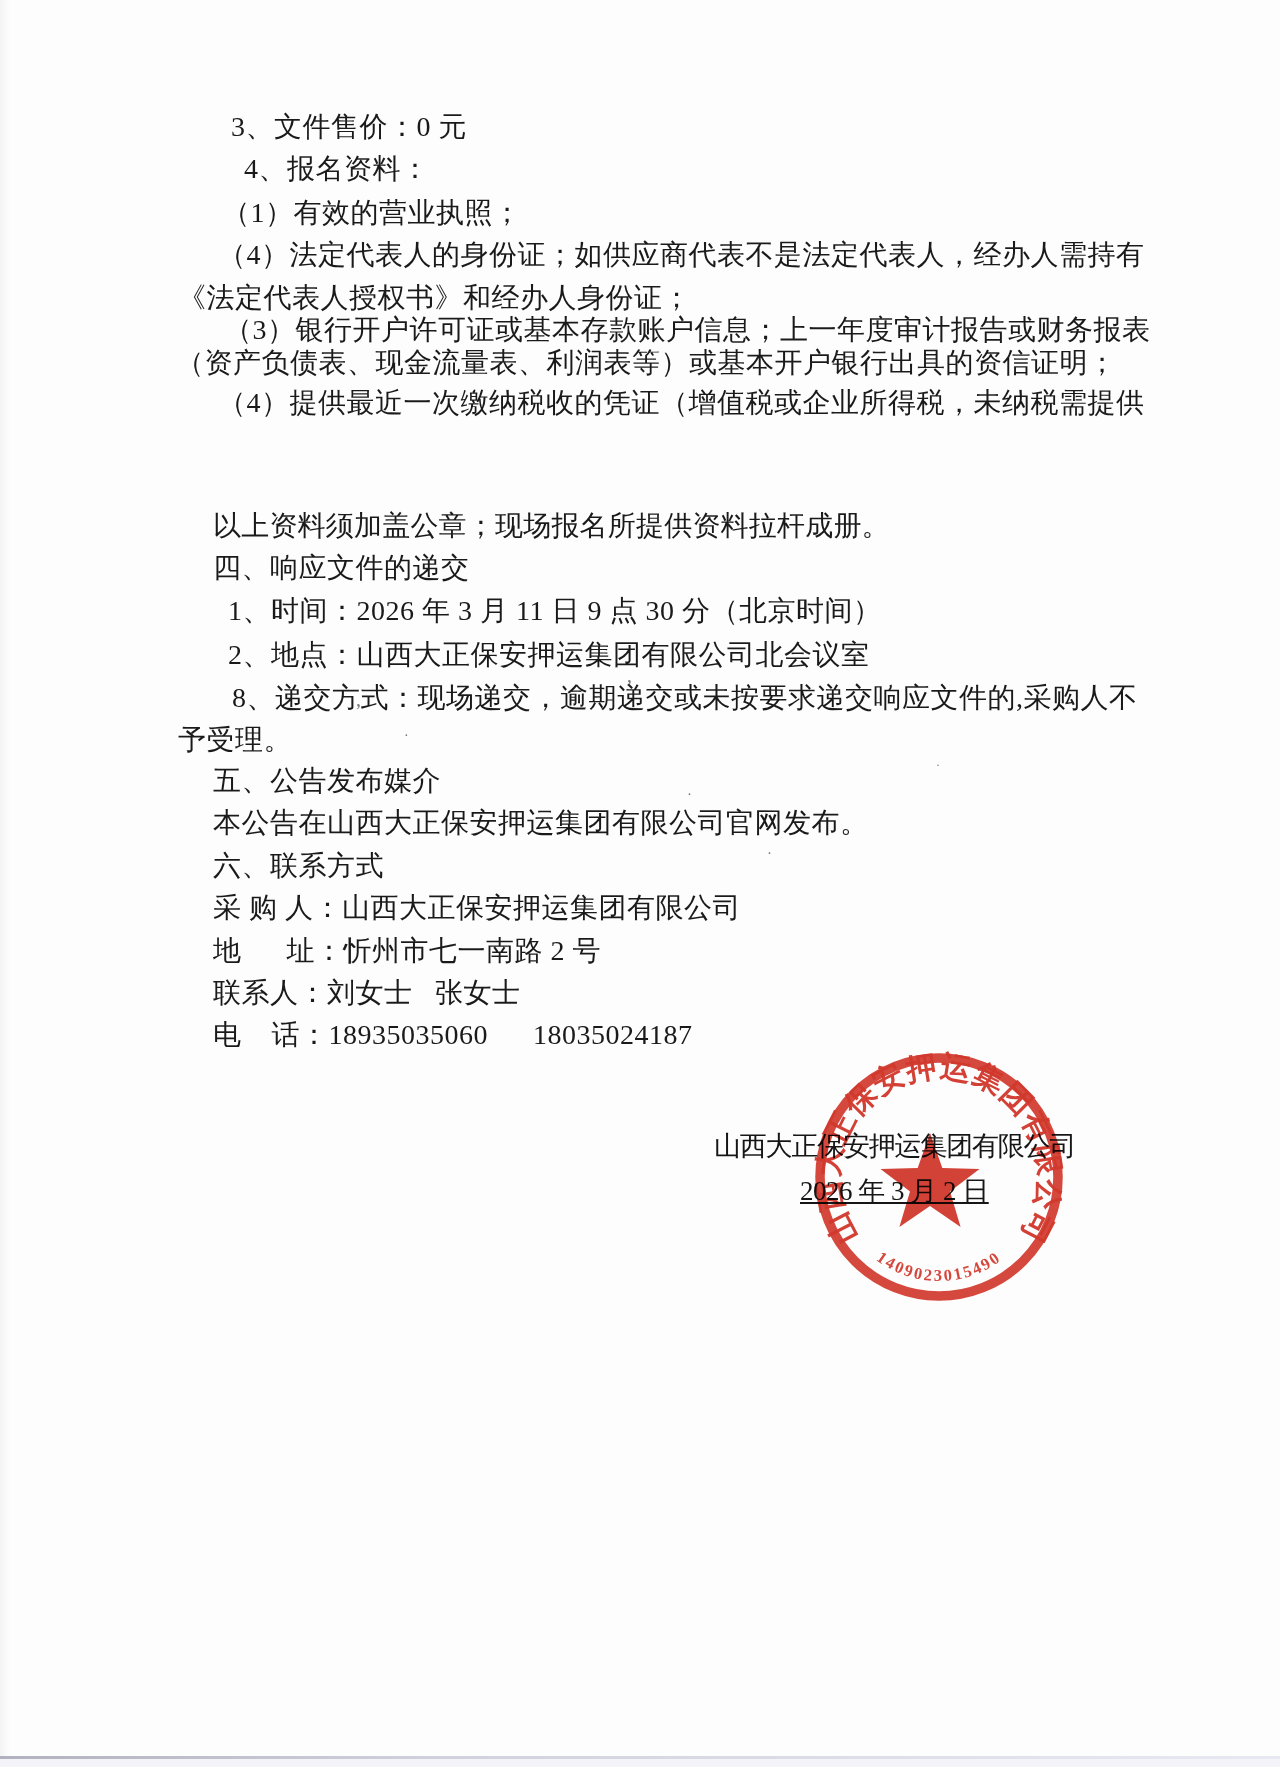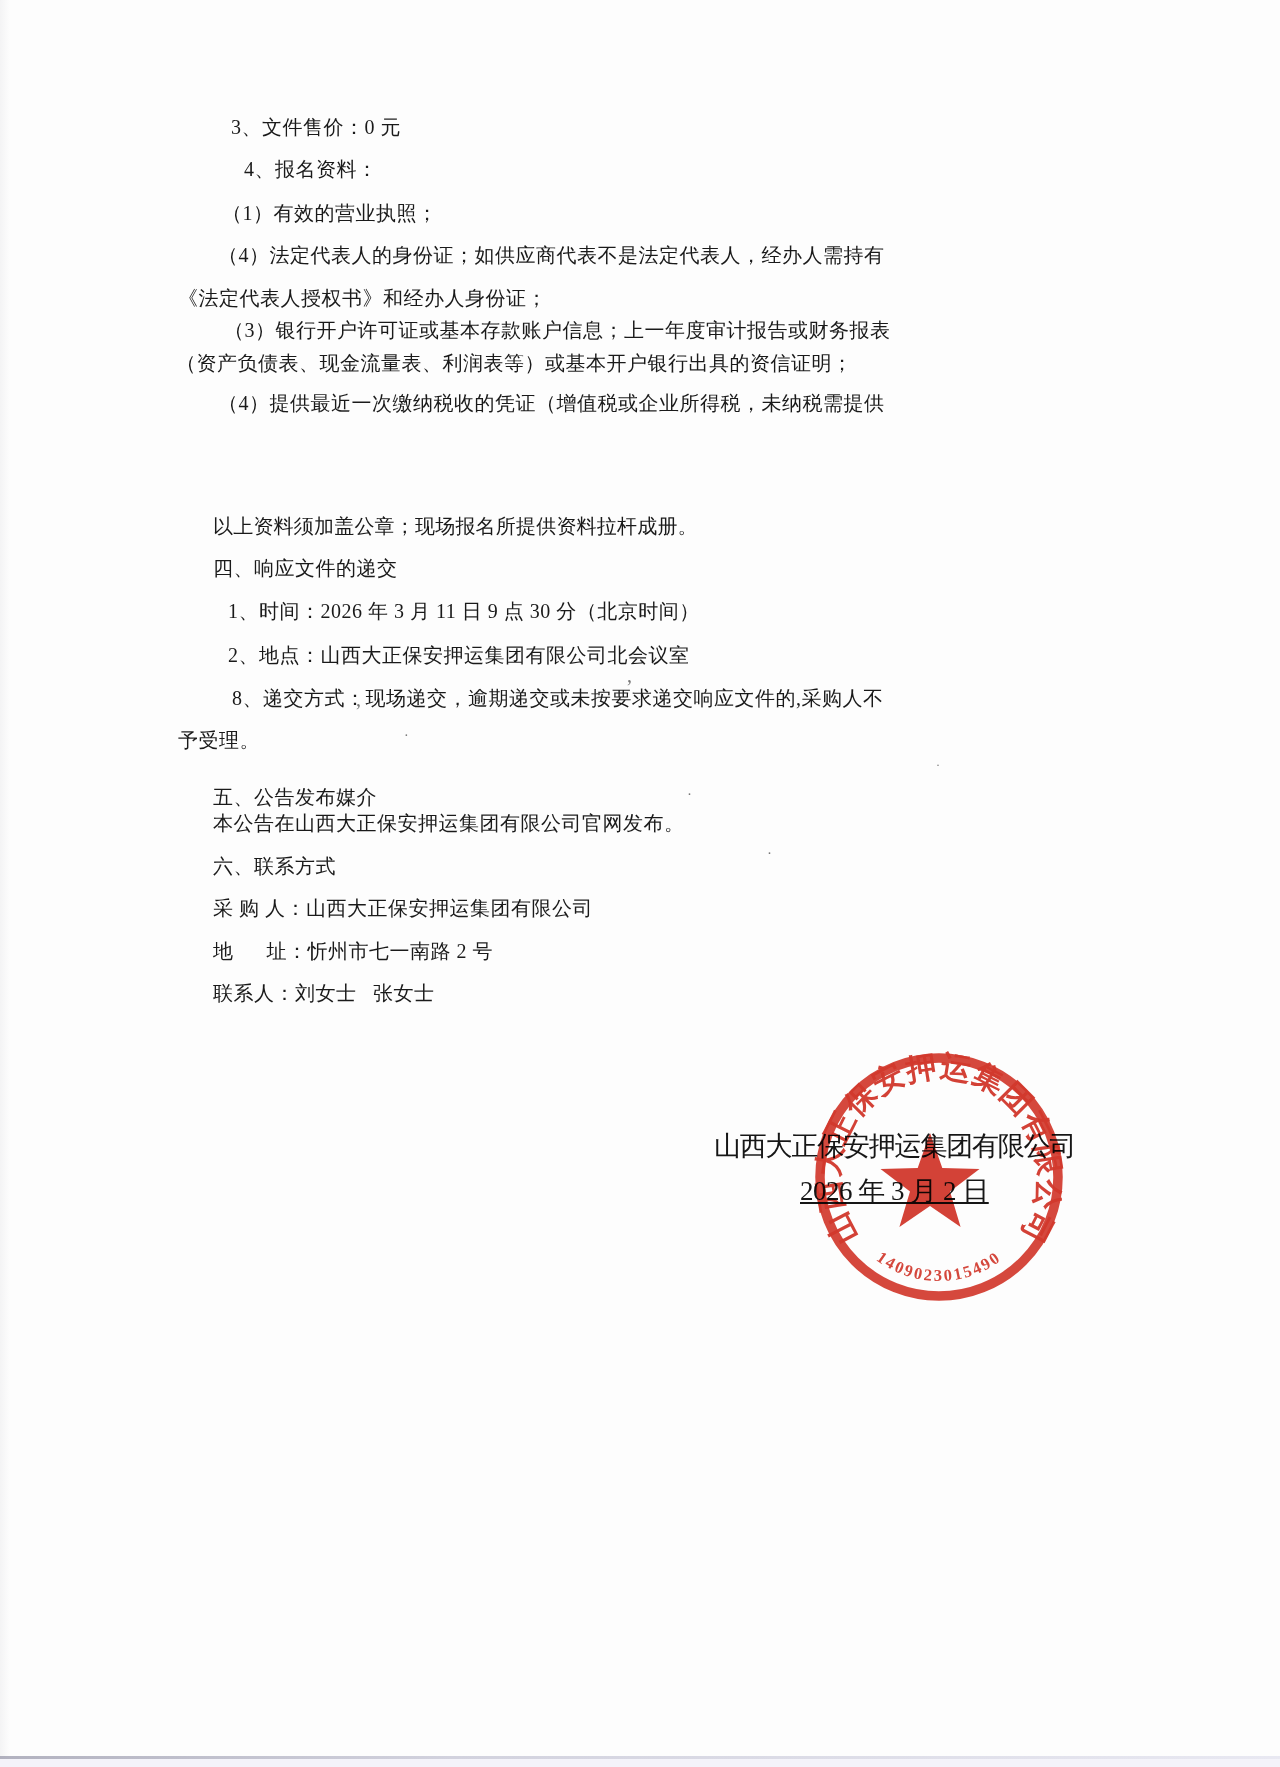--- a/index.html
+++ b/index.html
@@ -13,21 +13,21 @@
     color:#181818;
   }
   
   .page::before{
     content:"";position:absolute;left:0;top:0;width:10px;height:100%;
     background:linear-gradient(to right, rgba(160,160,170,0.10), rgba(160,160,170,0));
     pointer-events:none;
   }
   .line{
     position:absolute;
-    font-size:20px;
+    font-size:28px;
     line-height:34px;
     letter-spacing:0.5px;
     white-space:pre;
     color:#1a1a1a;
   }
   .line.bold{font-weight:400;letter-spacing:0.2px;}
   .sig{
     position:absolute;
     font-size:27px;
     white-space:pre;
@@ -75,26 +75,27 @@
   <div class="line" style="top:281px;left:178px">《法定代表人授权书》和经办人身份证；</div>
   <div class="line" style="top:313px;left:224px">（3）银行开户许可证或基本存款账户信息；上一年度审计报告或财务报表</div>
   <div class="line" style="top:346px;left:176px">（资产负债表、现金流量表、利润表等）或基本开户银行出具的资信证明；</div>
   <div class="line" style="top:386px;left:218px">（4）提供最近一次缴纳税收的凭证（增值税或企业所得税，未纳税需提供</div>
   <div class="line bold" style="top:509px;left:213px">以上资料须加盖公章；现场报名所提供资料拉杆成册。</div>
   <div class="line" style="top:551px;left:213px">四、响应文件的递交</div>
   <div class="line" style="top:594px;left:228px">1、时间：2026 年 3 月 11 日 9 点 30 分（北京时间）</div>
   <div class="line" style="top:638px;left:228px">2、地点：山西大正保安押运集团有限公司北会议室</div>
   <div class="line" style="top:681px;left:232px">8、递交方式：现场递交，逾期递交或未按要求递交响应文件的,采购人不</div>
   <div class="line" style="top:723px;left:178px">予受理。</div>
-  <div class="line" style="top:780px;left:213px">五、公告发布媒介</div>
+  <div class="line" style="top:764px;left:213px">五、公告发布媒介</div>
   <div class="line" style="top:806px;left:213px">本公告在山西大正保安押运集团有限公司官网发布。</div>
   <div class="line" style="top:849px;left:213px">六、联系方式</div>
   <div class="line" style="top:891px;left:213px">采 购 人：山西大正保安押运集团有限公司</div>
   <div class="line" style="top:934px;left:213px">地      址：忻州市七一南路 2 号</div>
   <div class="line" style="top:976px;left:213px">联系人：刘女士   张女士</div>
+  <div class="line" style="top:1018px;left:213px">电    话：18935035060      18035024187</div>
 
   <div class="sig" style="top:1128px;left:714px;letter-spacing:-1.2px;">山西大正保安押运集团有限公司</div>
   <div class="sig" style="top:1173px;left:800px;text-decoration:underline;">2026 年 3 月 2 日</div>
 
   <svg class="seal" viewBox="0 0 280 280" aria-hidden="true">
     <defs>
       <path id="sealTopArc" d="M 58.1,197.4 A 100,100 0 1 1 221.9,197.4" fill="none"></path>
       <path id="sealBottomArc" d="M 77.4,223.1 A 104,104 0 0 0 202.6,223.1" fill="none"></path>
     </defs>
     <circle cx="140" cy="140" r="119" fill="none" stroke="#d0281b" stroke-width="9.5" opacity="0.92"></circle>

